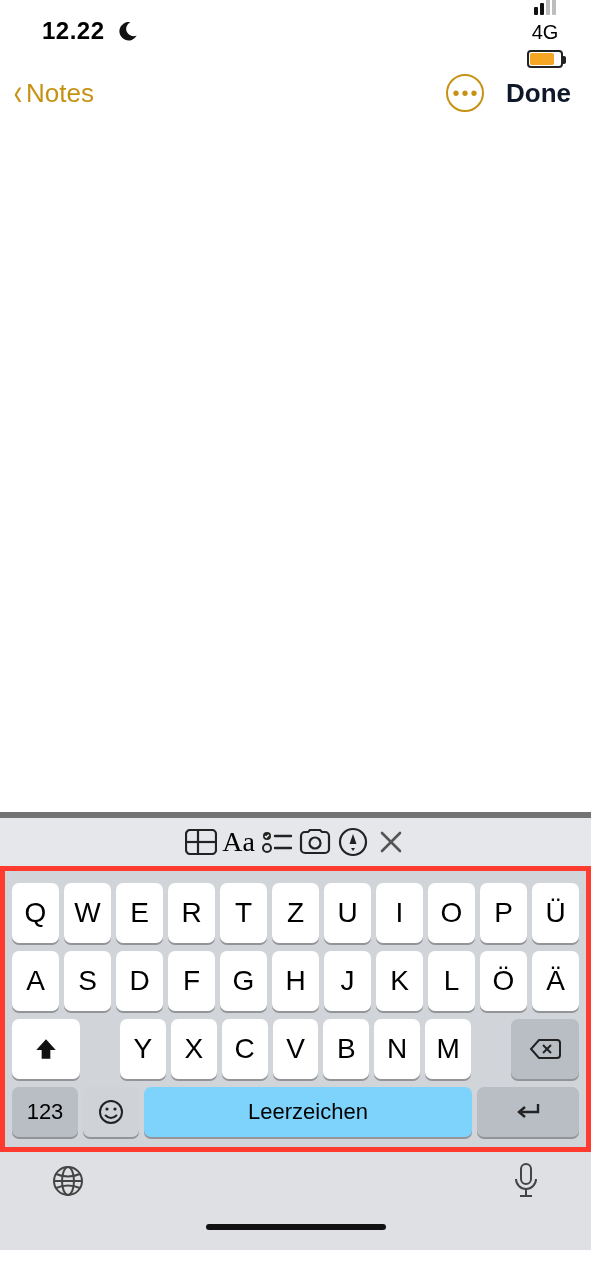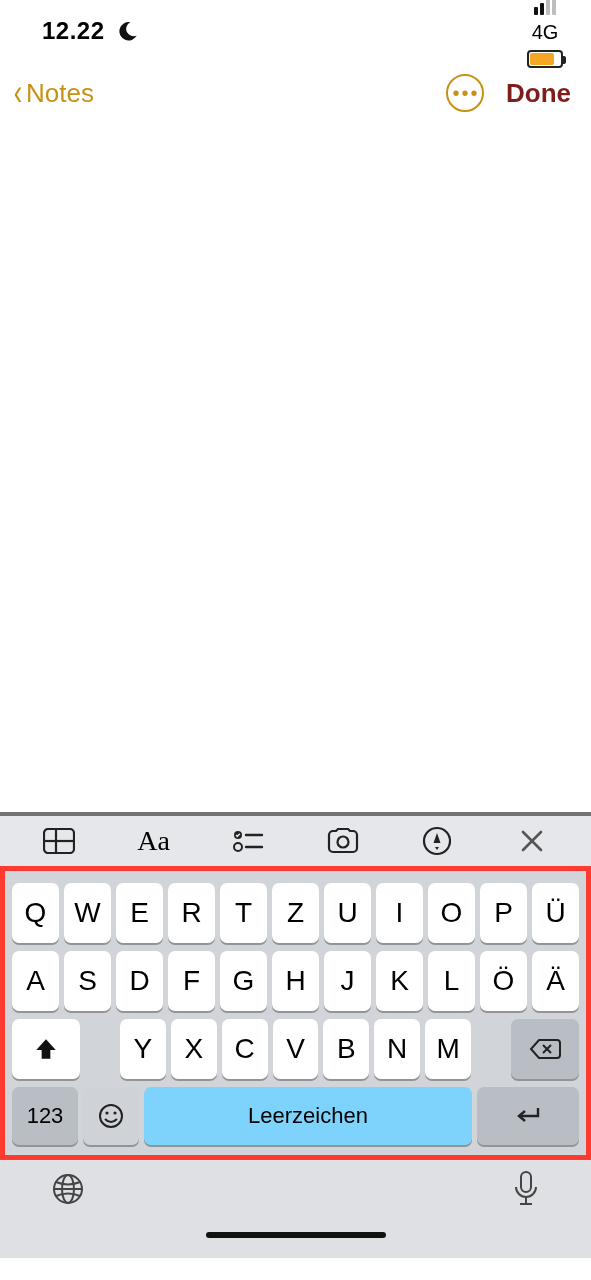--- a/index.html
+++ b/index.html
@@ -20,41 +20,41 @@
   .battery { width:36px; height:18px; border:2px solid #222; border-radius:4px; position:relative; }
   .battery:after { content:""; position:absolute; right:-5px; top:4px; width:3px; height:8px; background:#222; border-radius:0 2px 2px 0; }
   .battery .fill { position:absolute; left:1px; top:1px; bottom:1px; width:75%; background:#f5a623; border-radius:2px; }
 
   .nav-bar { display:flex; align-items:center; justify-content:space-between; padding:18px 20px 10px 12px; }
   .nav-left { display:flex; align-items:center; color:#c69214; font-size:26px; gap:2px; }
   .chev { font-size:36px; line-height:0.5; font-weight:300; transform:scaleX(0.7);}
   .nav-right { display:flex; align-items:center; gap:22px; }
   .more-circle { width:38px; height:38px; border:2.5px solid #c69214; border-radius:50%; display:flex; align-items:center; justify-content:center; color:#c69214; }
   .more-circle .dots { font-size:20px; letter-spacing:2px; margin-left:2px; line-height:0; }
-  .done { color:#7f1d1d; font-size:26px; font-weight:700; }
+  .done { color:#0f172a; font-size:26px; font-weight:700; }
 
   .note-area { height: 690px; }
 
-  .format-bar { background:#e6e7ea; height:54px; border-top:4px solid #737373; display:flex; align-items:center; justify-content:space-between; padding:0 40px; }
+  .format-bar { background:#e6e7ea; height:54px; border-top:6px solid #737373; display:flex; align-items:center; justify-content:center; padding:0 40px; }
   .format-bar .item { width:38px; height:36px; display:flex; align-items:center; justify-content:center; }
   .format-bar .aa { font-size:28px; font-weight:400; font-family:Georgia, serif; }
   .format-bar .close { font-size:30px; color:#555; }
 
   .kb-wrap { border:5px solid #ff3b30; border-bottom:5px solid #ff3b30; }
   .kb { background:#d1d4d9; padding:8px 4px 6px 4px; }
   .kb-row { display:flex; gap:5px; padding:4px 3px; justify-content:center; }
   .key { flex:1; background:#fff; height:60px; border-radius:7px; box-shadow:0 2px 0 rgba(0,0,0,0.3); display:flex; align-items:center; justify-content:center; font-size:28px; font-weight:400; }
   .row-2 .key, .row-1 .key { min-width:0; }
   .key.shift, .key.bksp { flex:0 0 68px; background:#cfd2d7; }
   .key.shift { background:#fff; }
   .key.bksp { background:#b9bdc4; }
   .key.sys { background:#b9bdc4; }
   .key.space { flex:1; background:#7dd3fc; font-size:22px; }
   .key.enter { flex:0 0 102px; background:#b9bdc4; }
-  .row-4 .key { height:58px; }
+  .row-4 .key { height:50px; }
   .row-3 { padding-left:3px; padding-right:3px; }
   .row-3 .gap { flex:0 0 30px; }
   .letters .key { font-family: "Helvetica Neue", Arial, sans-serif; }
   .key svg { display:block; }
 
   .bottom-bar { background:#dfe0e4; height:62px; display:flex; align-items:center; justify-content:space-between; padding:0 50px 0 50px; }
   .home-indicator { height:36px; display:flex; align-items:flex-start; justify-content:center; background:#dfe0e4; }
   .home-indicator .bar { width:180px; height:6px; border-radius:3px; background:#111; margin-top:10px; }
 </style>
 </head>

